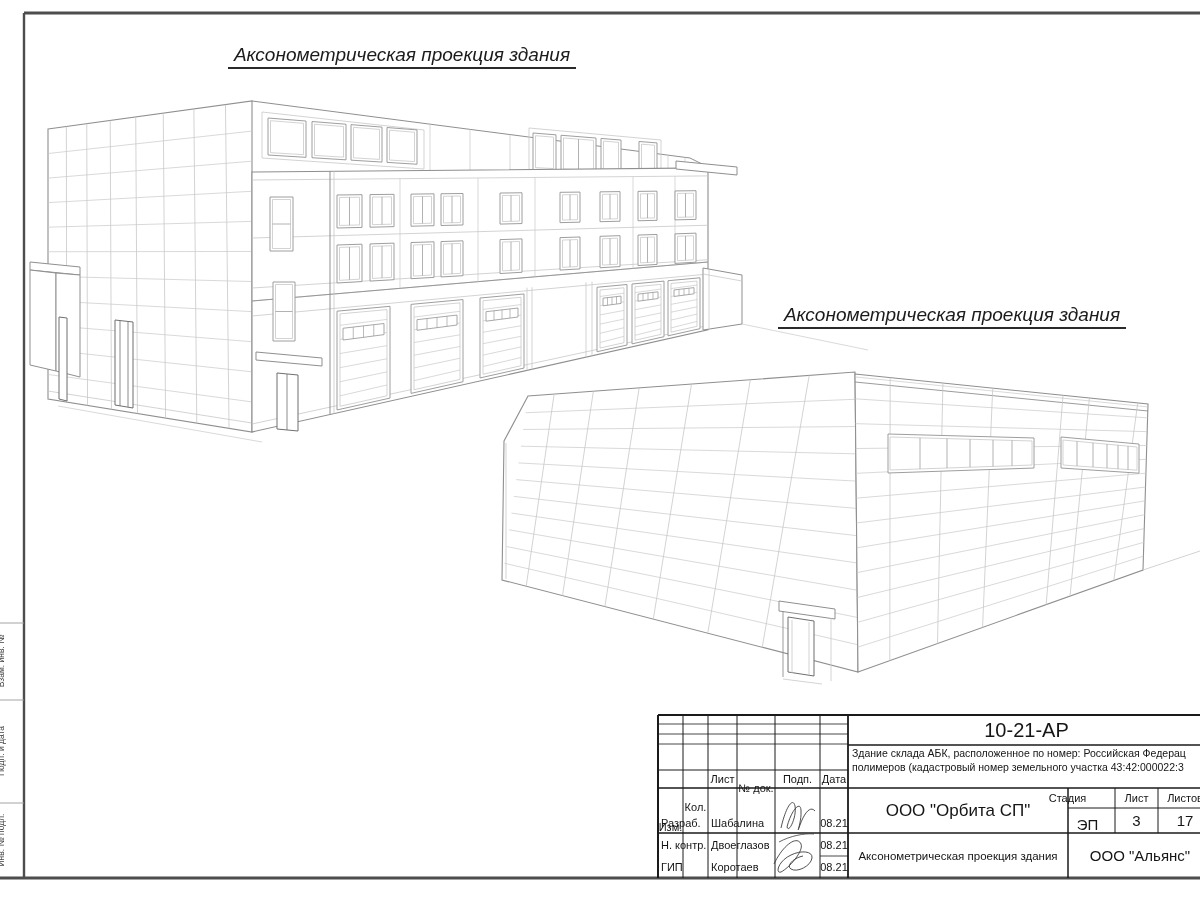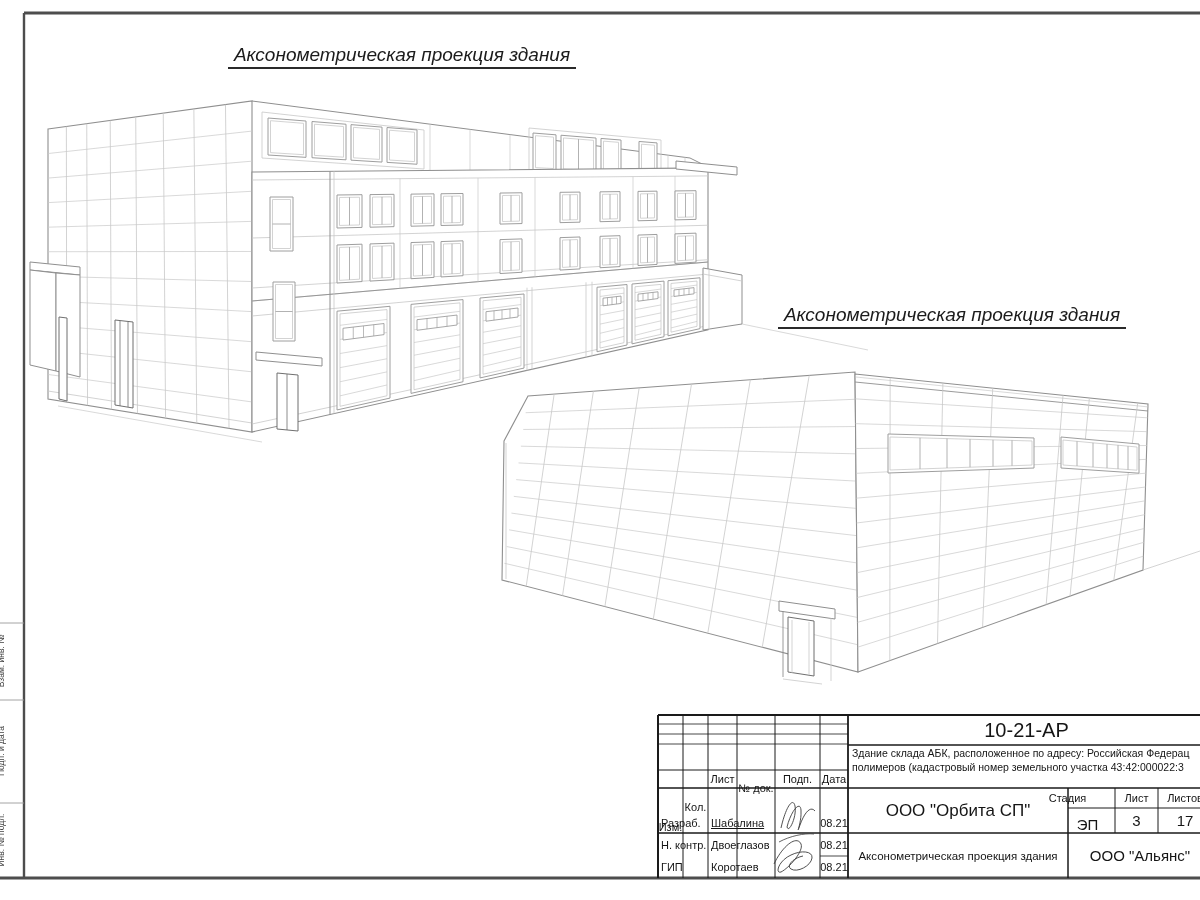--- a/index.html
+++ b/index.html
@@ -340,33 +340,33 @@
   <div class="mlabel" style="top:834px;">Инв. № подл.</div>
 
   <div class="tbx f11" style="left:658px;top:810px;width:25px;height:34px;">Изм.</div>
   <div class="tbx f11" style="left:683px;top:770px;width:25px;height:18px;margin-top:28px;">Кол.</div>
   <div class="tbx f11" style="left:708px;top:770px;width:29px;height:18px;">Лист</div>
   <div class="tbx f11" style="left:737px;top:770px;width:38px;height:35px;">№ док.</div>
   <div class="tbx f11" style="left:775px;top:770px;width:45px;height:18px;">Подп.</div>
   <div class="tbx f11" style="left:820px;top:770px;width:28px;height:18px;">Дата</div>
 
   <div class="tbx f11 left" style="left:661px;top:812px;width:48px;height:21px;">Разраб.</div>
-  <div class="tbx f11 left" style="left:711px;top:812px;width:62px;height:21px;text-decoration:underline;">Шабалина</div>
+  <div class="tbx f11 left" style="left:711px;top:812px;width:62px;height:21px;">Шабалина</div>
   <div class="tbx f11" style="left:820px;top:812px;width:28px;height:21px;">08.21</div>
   <div class="tbx f11 left" style="left:661px;top:834px;width:50px;height:21px;">Н. контр.</div>
   <div class="tbx f11 left" style="left:711px;top:834px;width:64px;height:21px;">Двоеглазов</div>
   <div class="tbx f11" style="left:820px;top:834px;width:28px;height:21px;">08.21</div>
   <div class="tbx f11 left" style="left:661px;top:856px;width:48px;height:21px;">ГИП</div>
   <div class="tbx f11 left" style="left:711px;top:856px;width:62px;height:21px;">Коротаев</div>
   <div class="tbx f11" style="left:820px;top:856px;width:28px;height:21px;">08.21</div>
 
   <div class="tbx f20" style="left:848px;top:716px;width:357px;height:29px;">10-21-АР</div>
 
   <div class="desc">
-    <div>Здание склада АБК, расположенное по адресу: Российская Федерац</div>
+    <div>Здание склада АБК, расположенное по номер: Российская Федерац</div>
     <div>полимеров (кадастровый номер земельного участка 43:42:000022:3</div>
   </div>
 
   <div class="tbx f17" style="left:848px;top:789px;width:220px;height:44px;">ООО "Орбита СП"</div>
   <div class="tbx f11" style="left:1044px;top:788px;width:47px;height:20px;">Стадия</div>
   <div class="tbx f11" style="left:1115px;top:788px;width:43px;height:20px;">Лист</div>
   <div class="tbx f11" style="left:1158px;top:788px;width:54px;height:20px;">Листов</div>
   <div class="tbx f15" style="left:1064px;top:808px;width:47px;height:33px;">ЭП</div>
   <div class="tbx f15" style="left:1115px;top:808px;width:43px;height:25px;">3</div>
   <div class="tbx f15" style="left:1158px;top:808px;width:54px;height:25px;">17</div>

